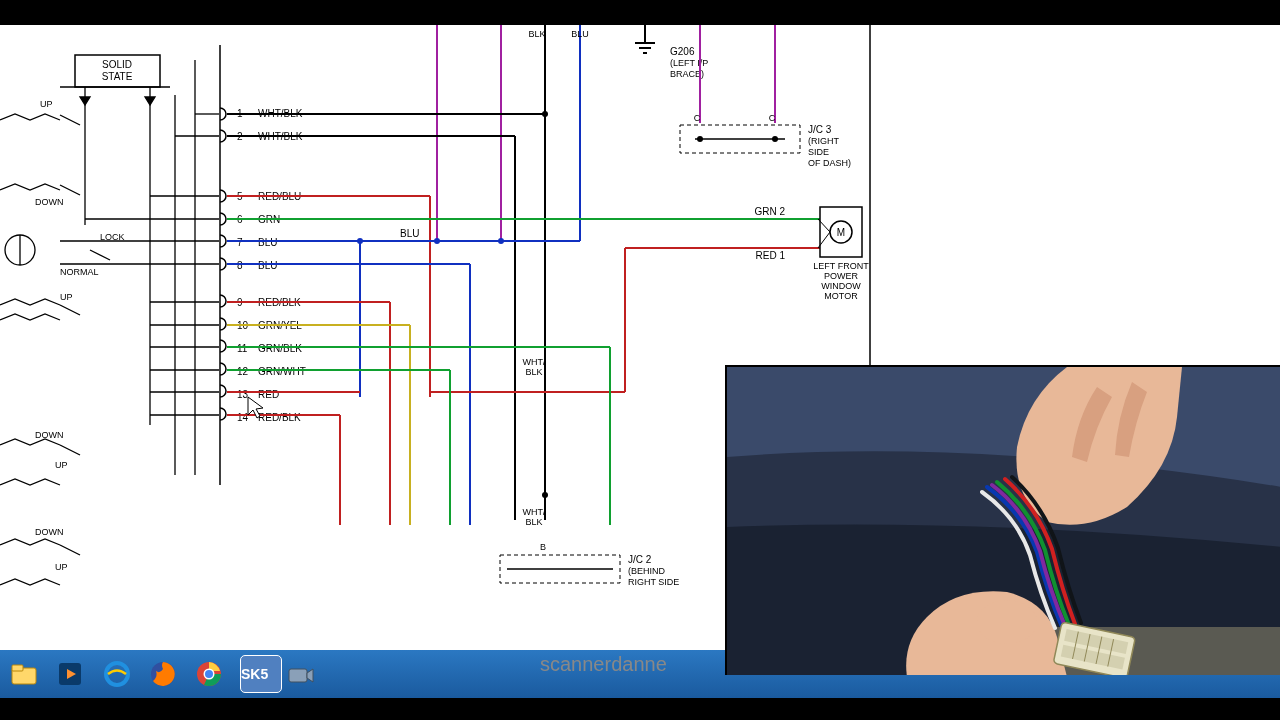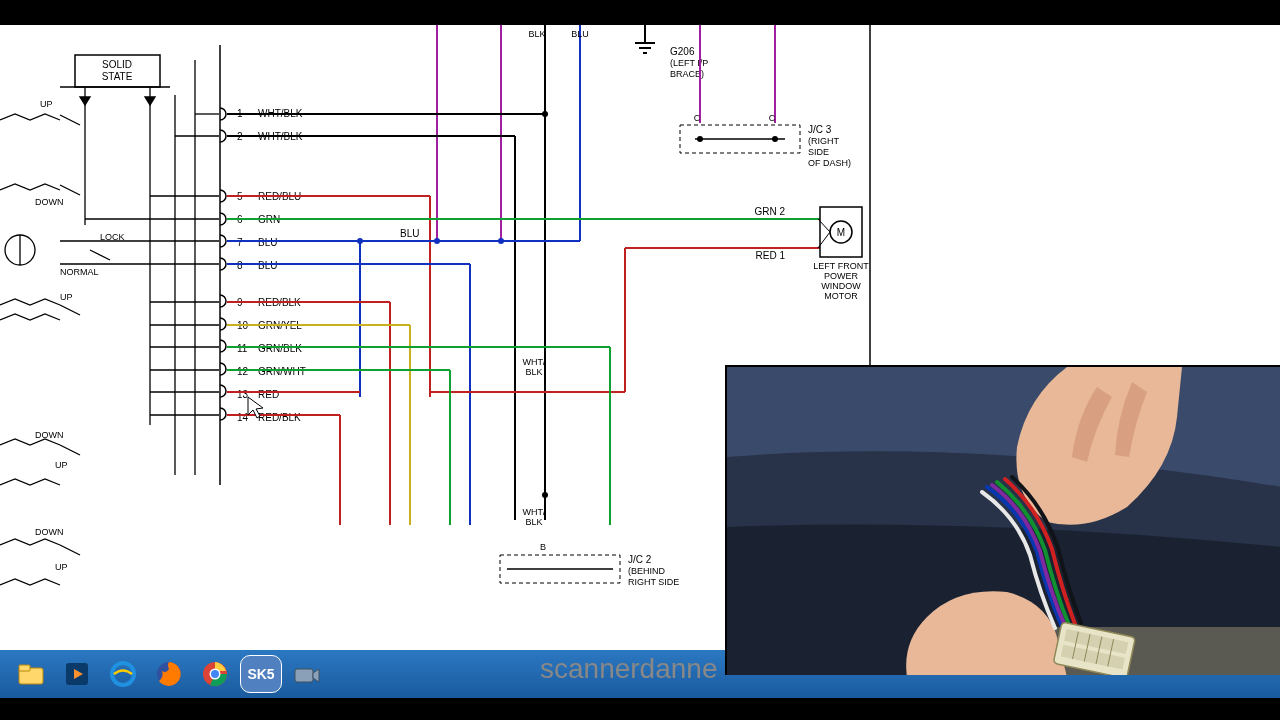--- a/index.html
+++ b/index.html
@@ -2,22 +2,22 @@
 <html><head>
 <meta charset="utf-8">
 <style>
   * { margin: 0; padding: 0; box-sizing: border-box; }
   body { width: 1280px; height: 720px; background: #000; font-family: Arial, sans-serif; position: relative; overflow: hidden; }
   .letterbox-top { position: absolute; top: 0; left: 0; width: 100%; height: 25px; background: #000; }
   .content { position: absolute; top: 25px; left: 0; width: 1280px; height: 625px; background: #fff; }
   .diagram { position: absolute; top: 0; left: 0; width: 100%; height: 100%; }
   .diagram svg { width: 100%; height: 100%; }
   .taskbar { position: absolute; top: 625px; left: 0; width: 100%; height: 48px; background: linear-gradient(to top, #1a5a9e, #2b78c2); display: flex; align-items: center; padding: 0 8px; }
-  .tb-icon { width: 42px; height: 38px; margin: 0 2px; display: flex; align-items: center; justify-content: center; border-radius: 10px; }
-  .watermark { position: absolute; top: 628px; left: 540px; color: #888; font-size: 28px; font-family: Arial; }
+  .tb-icon { width: 42px; height: 38px; margin: 0 2px; display: flex; align-items: center; border-radius: 5px; }
+  .watermark { position: absolute; top: 628px; left: 540px; color: #888; font-size: 20px; font-family: Arial; }
   .pip { position: absolute; right: 0; top: 340px; width: 555px; height: 310px; background: #3a4050; overflow: hidden; border-top: 2px solid #000; border-left: 2px solid #000; }
   .pip-scene { width: 100%; height: 100%; position: relative; }
   text { font-family: Arial, sans-serif; }
 </style>
 </head>
 <body>
 
 <div class="letterbox-top"></div>
 
 <div class="content">

